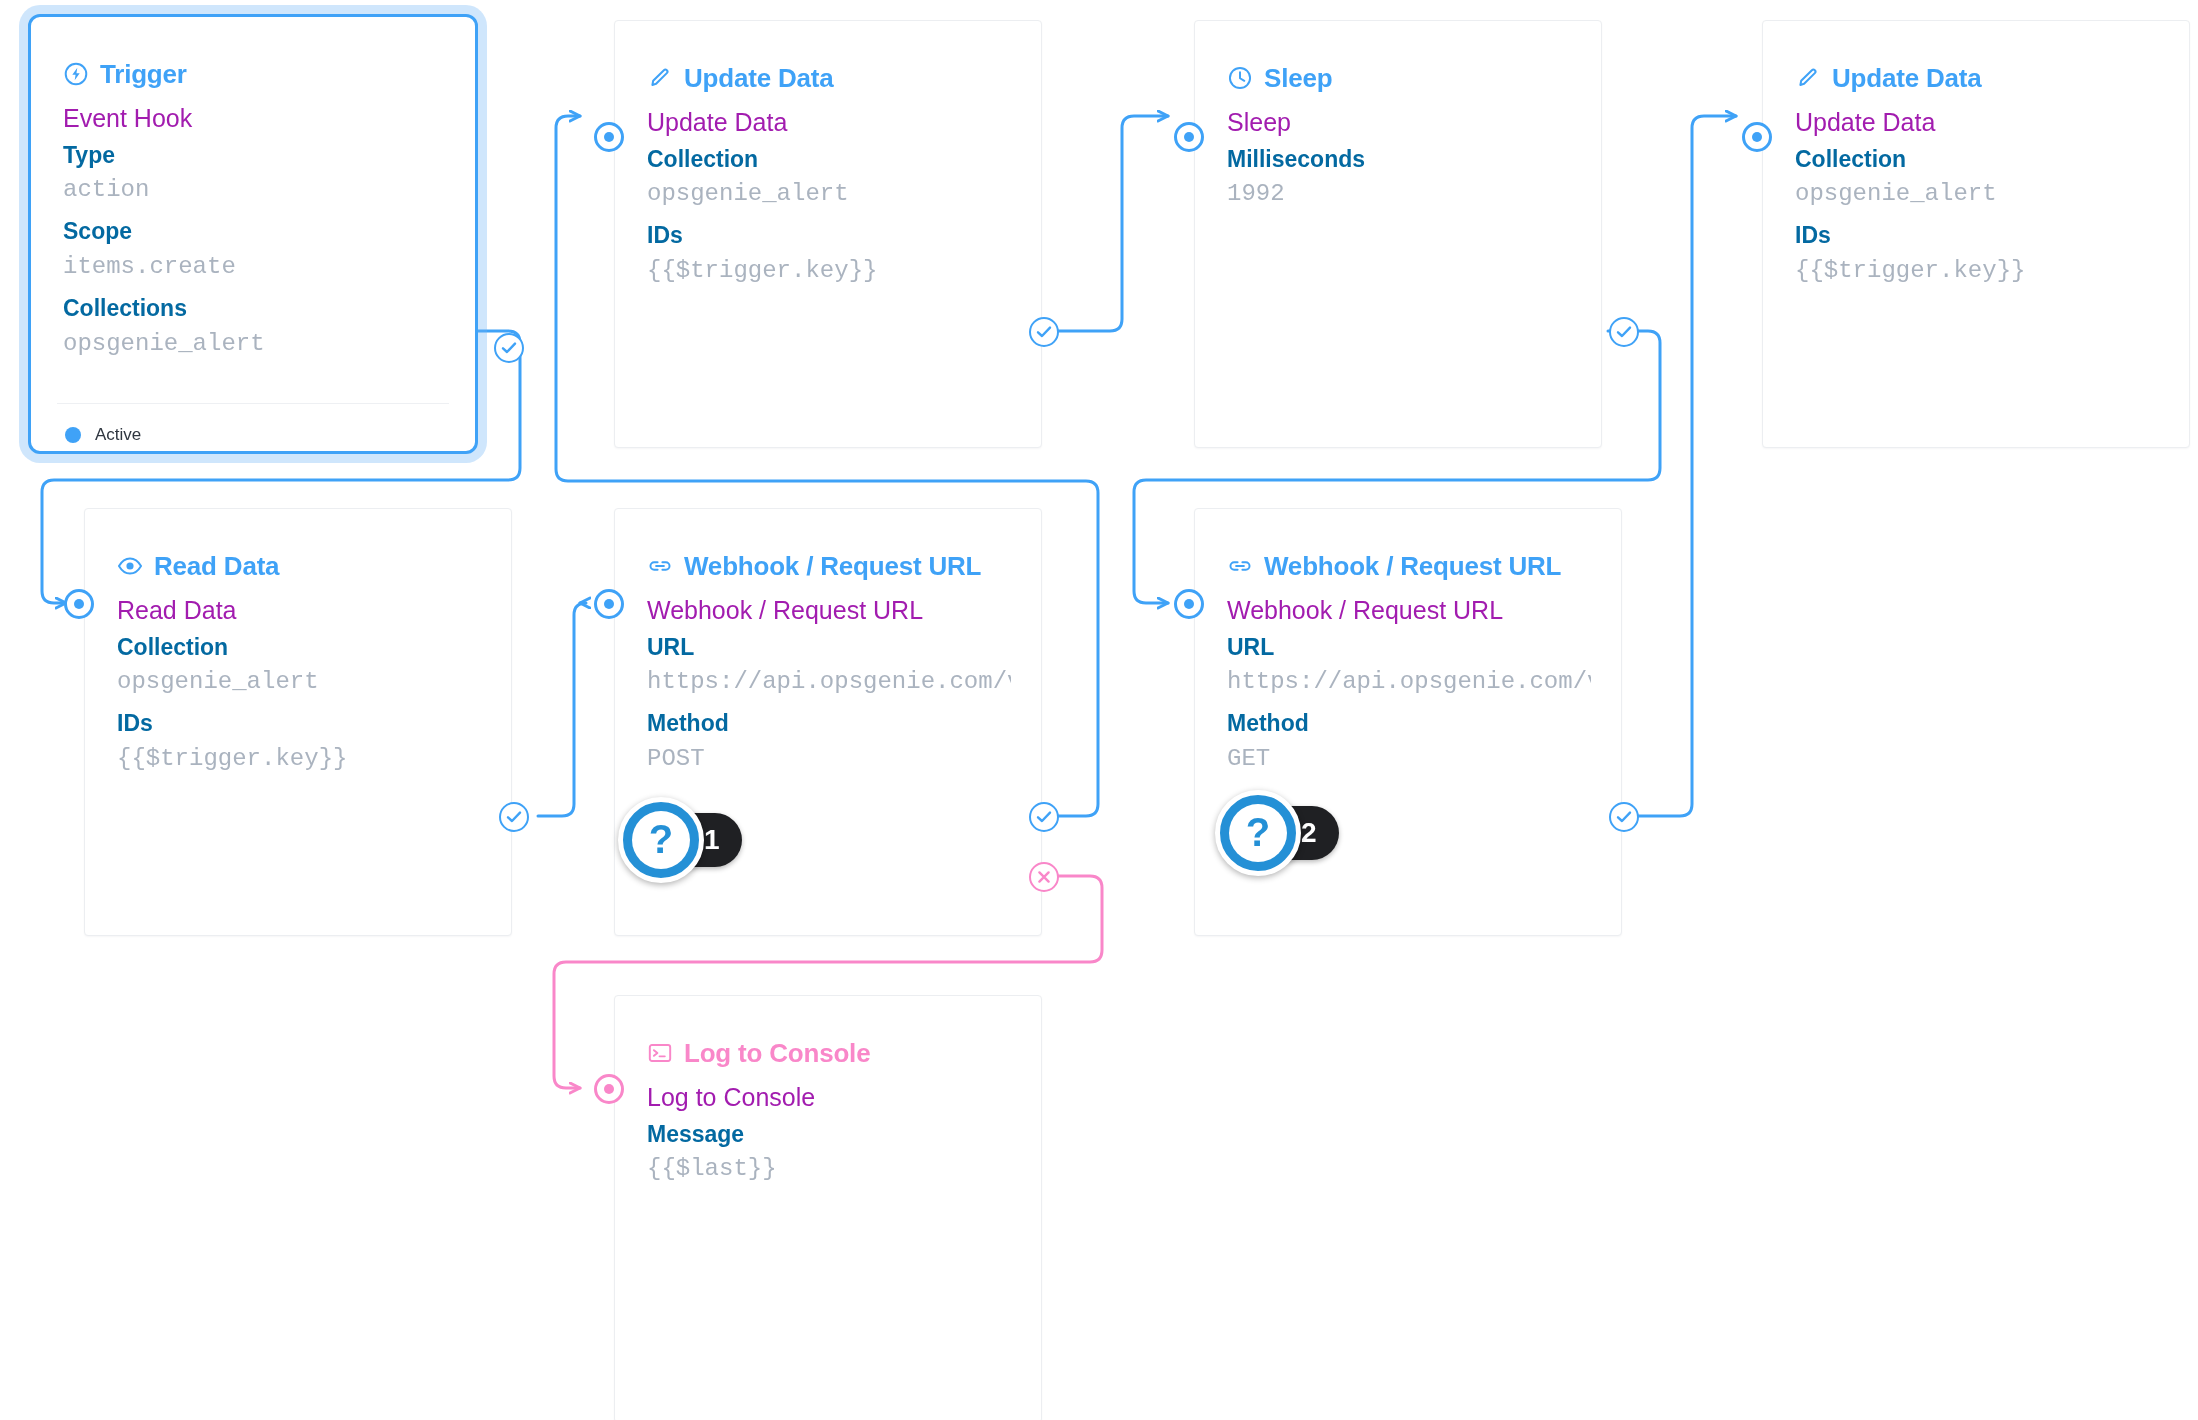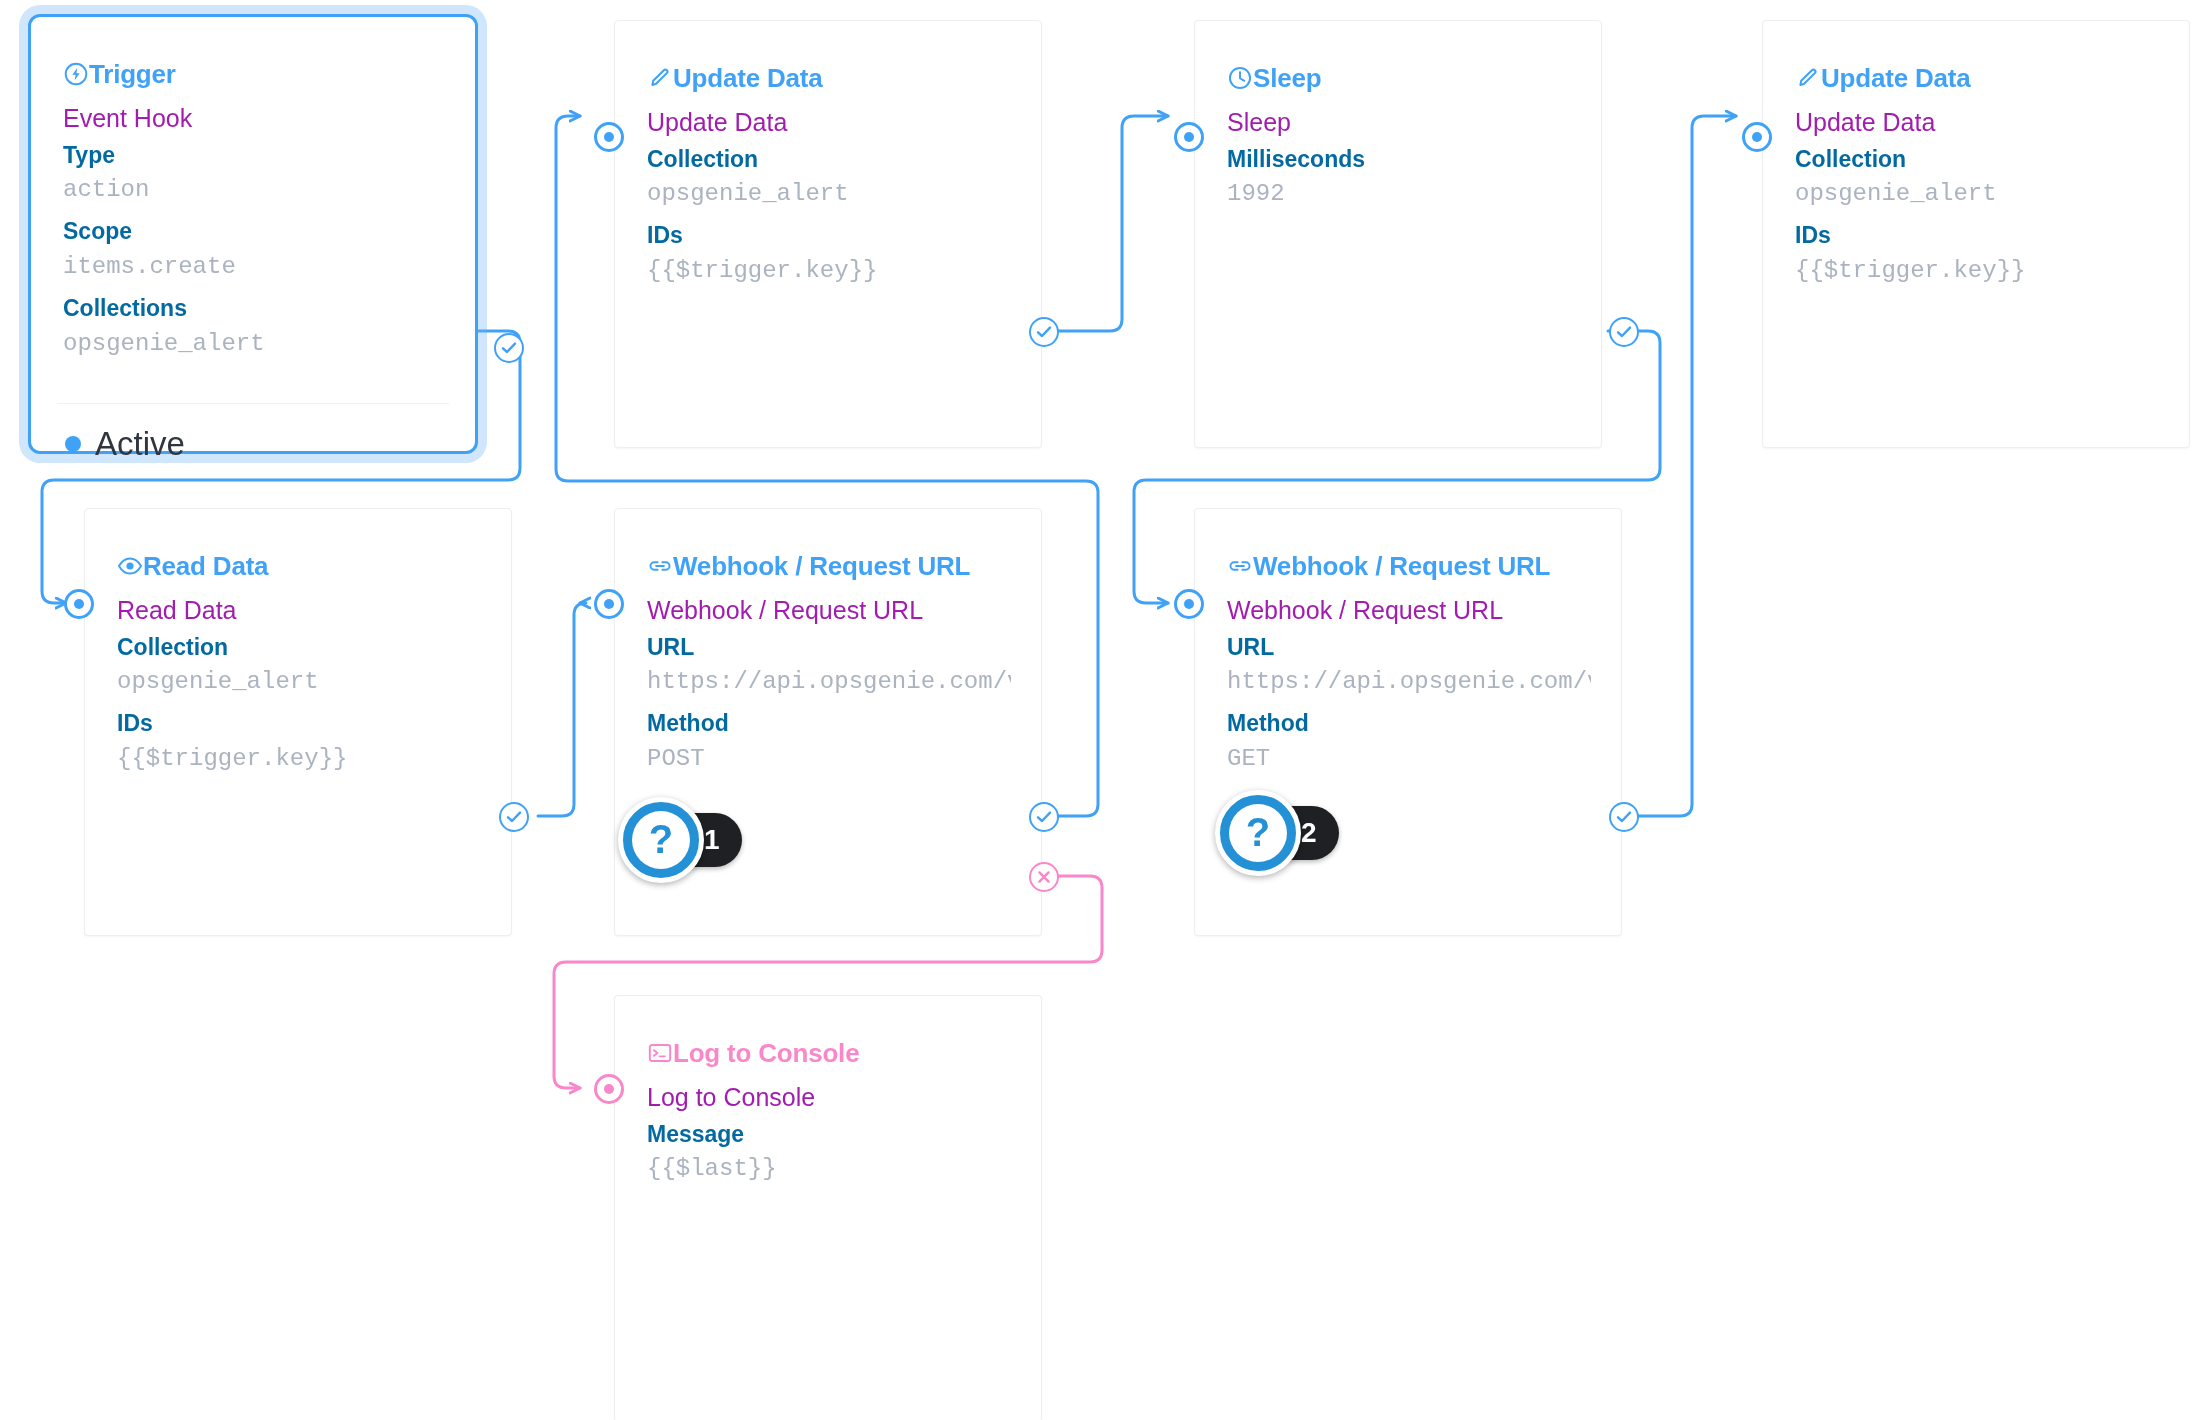--- a/index.html
+++ b/index.html
@@ -15,21 +15,21 @@
   .card{
     position:absolute;box-sizing:border-box;
     background:#fff;border:1px solid #eceef1;border-radius:4px;
     box-shadow:0 1px 2px rgba(16,24,40,.04);
   }
   .card.trigger{
     border:3px solid #3fa2f7;border-radius:12px;
     box-shadow:0 0 0 9px rgba(109,178,246,.33);
   }
   .card .hdr{
-    display:flex;align-items:center;
+    display:flex;align-items:center;gap:11px;
     padding:44px 0 0 32px;
     font-size:26px;font-weight:bold;letter-spacing:-.2px;
     color:#3fa2f7;line-height:1;
   }
   .card.pink .hdr{color:#f987c9;}
   .hdr .ttl{white-space:nowrap;}
   .hdr .ico{width:26px;height:26px;display:block;flex:0 0 26px;}
 
   .body{padding:14px 30px 0 32px;}
   .row-name{
@@ -44,21 +44,21 @@
   .v{
     font-family:"Liberation Mono","DejaVu Sans Mono",monospace;
     font-size:24px;color:#aab3bf;line-height:1.42;
     margin:2px 0 0 0;white-space:nowrap;overflow:hidden;
   }
   .sep{
     position:absolute;left:26px;right:26px;height:1px;background:#eef0f3;
   }
   .status{
     position:absolute;left:34px;display:flex;align-items:center;gap:14px;
-    font-size:33px;color:#2f3640;
+    font-size:17px;color:#2f3640;
   }
   .status .dot{width:16px;height:16px;border-radius:50%;background:#3fa2f7;display:block;}
 
   
   .port{position:absolute;box-sizing:border-box;border-radius:50%;background:#fff;}
   .port.in{
     width:30px;height:30px;border:3px solid #3fa2f7;
     display:flex;align-items:center;justify-content:center;
   }
   .port.in i{width:10px;height:10px;border-radius:50%;background:#3fa2f7;display:block;}

